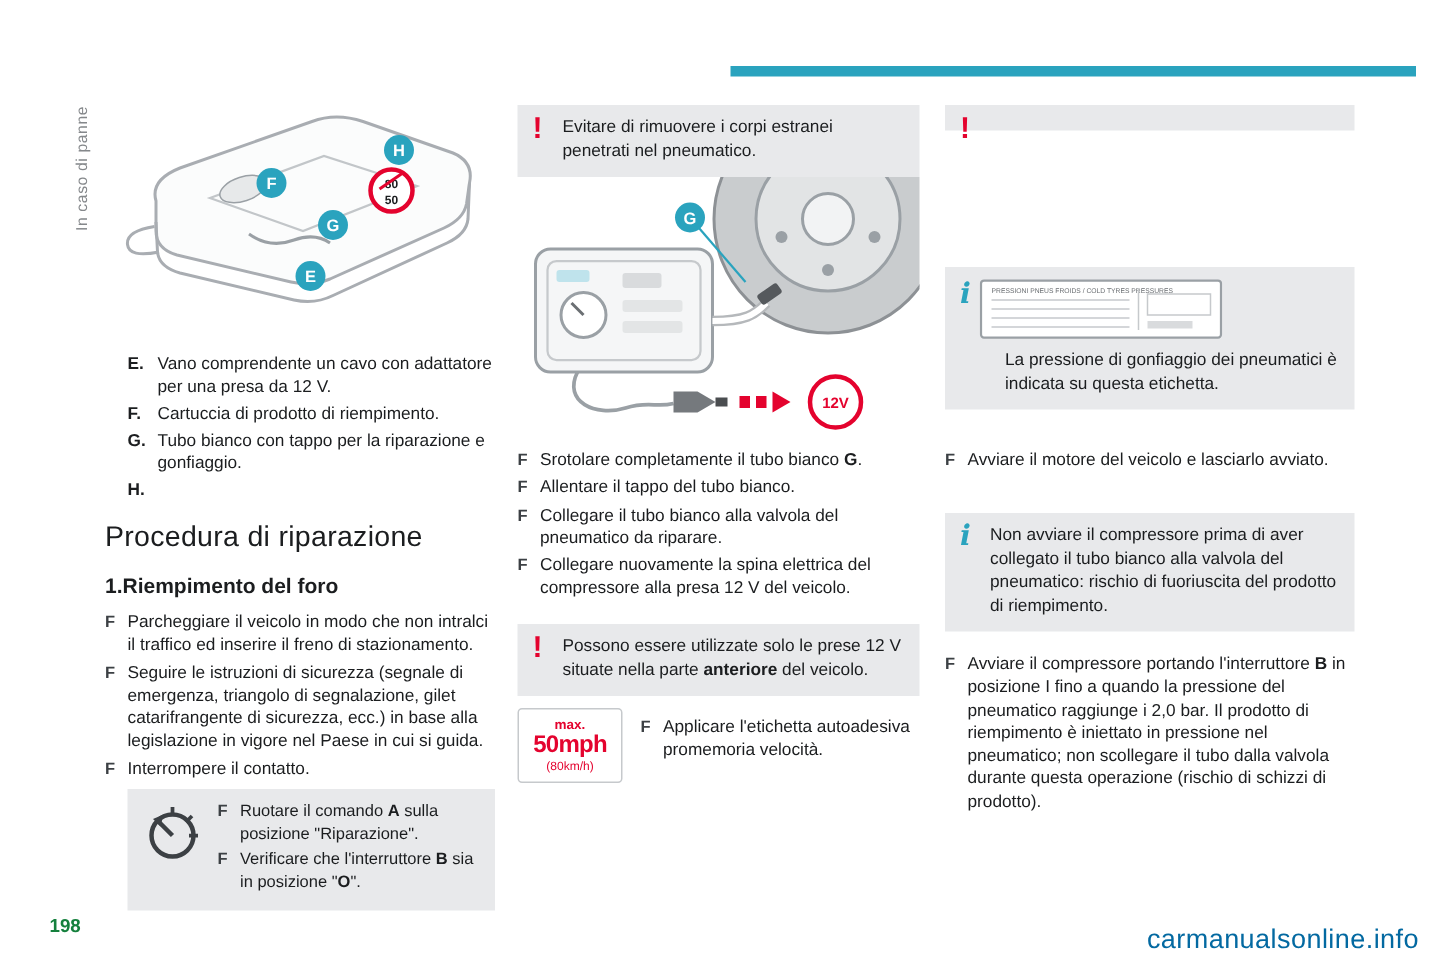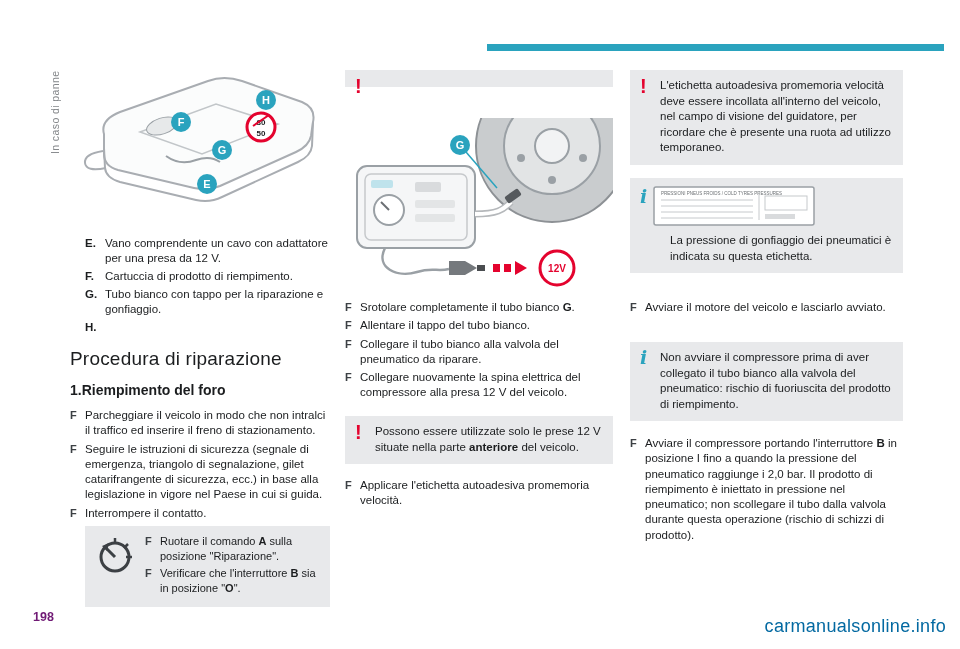--- a/index.html
+++ b/index.html
@@ -34,21 +34,21 @@
 
   .knob-box{position:absolute;background:var(--box);display:flex;gap:8px;padding:8px 8px 8px 8px}
   .knob-box .bullets{flex:1}
   .knob-box .bullet{font-size:11px}
 
   .sticker{width:70px;flex:none;background:#fff;border:1.5px solid #c6c9cc;border-radius:3px;text-align:center;color:var(--red);padding:5px 2px 6px 2px;align-self:flex-start}
   .sticker .s1{font-size:9px;font-weight:bold}
   .sticker .s2{font-size:16px;font-weight:800;letter-spacing:-.5px}
   .sticker .s3{font-size:8px}
 
-  .pagenum{font-weight:bold;font-size:12.5px;color:#701a75}
+  .pagenum{font-weight:bold;font-size:12.5px;color:#15803d}
   .watermark{font-size:18px;color:#0369a1;letter-spacing:.3px}
 
   
   .co{fill:#fff;font-size:11px;font-weight:bold;text-anchor:middle;font-family:"Liberation Sans",sans-serif}
   .badge-txt{fill:#1b1d1f;font-size:8px;font-weight:bold;text-anchor:middle;font-family:"Liberation Sans",sans-serif}
   .socket-label{fill:var(--red);font-size:10px;font-weight:bold;text-anchor:middle;font-family:"Liberation Sans",sans-serif}
   .tiny{font-size:4.5px;fill:#6b6f73;font-family:"Liberation Sans",sans-serif}
 </style>
 </head>
 <body>
@@ -145,20 +145,21 @@
       </div>
       <div class="bullet">
         <span class="m">F</span>
         <span class="t"><span>Verificare che l'interruttore </span><b>B</b><span> sia in posizione "</span><b>O</b><span>".</span></span>
       </div>
     </div>
   </div>
 
   <div class="note" style="left:345px;top:70px;width:268px">
     <span class="icon bang">!</span>
+    <div>Evitare di rimuovere i corpi estranei penetrati nel pneumatico.</div>
   </div>
 
   <svg class="abs" style="left:345px;top:118px" width="268" height="178" viewBox="0 0 268 178">
     <g>
       <circle cx="207" cy="28" r="76" fill="#c9ccce" stroke="#8d9195" stroke-width="2"></circle>
       <circle cx="207" cy="28" r="48" fill="#e2e4e5" stroke="#9aa0a5" stroke-width="2"></circle>
       <circle cx="207" cy="28" r="17" fill="#f2f3f4" stroke="#9aa0a5" stroke-width="2"></circle>
       <circle cx="207" cy="62" r="4" fill="#9aa0a5"></circle>
       <circle cx="176" cy="40" r="4" fill="#9aa0a5"></circle>
       <circle cx="238" cy="40" r="4" fill="#9aa0a5"></circle>
@@ -215,29 +216,33 @@
       <span class="t"><span>Collegare nuovamente la spina elettrica del compressore alla presa 12 V del veicolo.</span></span>
     </div>
   </div>
 
   <div class="note" style="left:345px;top:416px;width:268px">
     <span class="icon bang">!</span>
     <div><span>Possono essere utilizzate solo le prese 12 V situate nella parte </span><b>anteriore</b><span> del veicolo.</span></div>
   </div>
 
   <div class="abs" style="left:345px;top:472px;width:268px;display:flex;gap:12px">
+    <div class="sticker">
+      <div class="s1">max.</div>
+      <div class="s2">50mph</div>
+      <div class="s3">(80km/h)</div>
+    </div>
     <div class="bullet" style="flex:1;margin-top:6px">
       <span class="m">F</span>
       <span class="t">Applicare l'etichetta autoadesiva promemoria velocità.</span>
     </div>
   </div>
 
   <div class="note" style="left:630px;top:70px;width:273px">
     <span class="icon bang">!</span>
-    <div>L'etichetta autoadesiva promemoria velocità deve essere incollata all'interno del veicolo, nel campo di visione del guidatore, per ricordare che è presente una ruota ad utilizzo temporaneo.</div>
   </div>
 
   <div class="note" style="left:630px;top:178px;width:273px;padding:8px 10px 9px 10px">
     <div style="display:flex;gap:6px;align-items:flex-start">
       <span class="info-i">i</span>
       <svg width="162" height="40" viewBox="0 0 162 40">
         <rect x="1" y="1" width="160" height="38" rx="2" fill="#fff" stroke="#9aa0a5" stroke-width="1.5"></rect>
         <text x="8" y="9" class="tiny">PRESSIONI PNEUS FROIDS / COLD TYRES PRESSURES</text>
         <line x1="8" y1="14" x2="100" y2="14" stroke="#c6c9cc"></line>
         <line x1="8" y1="20" x2="100" y2="20" stroke="#c6c9cc"></line>

